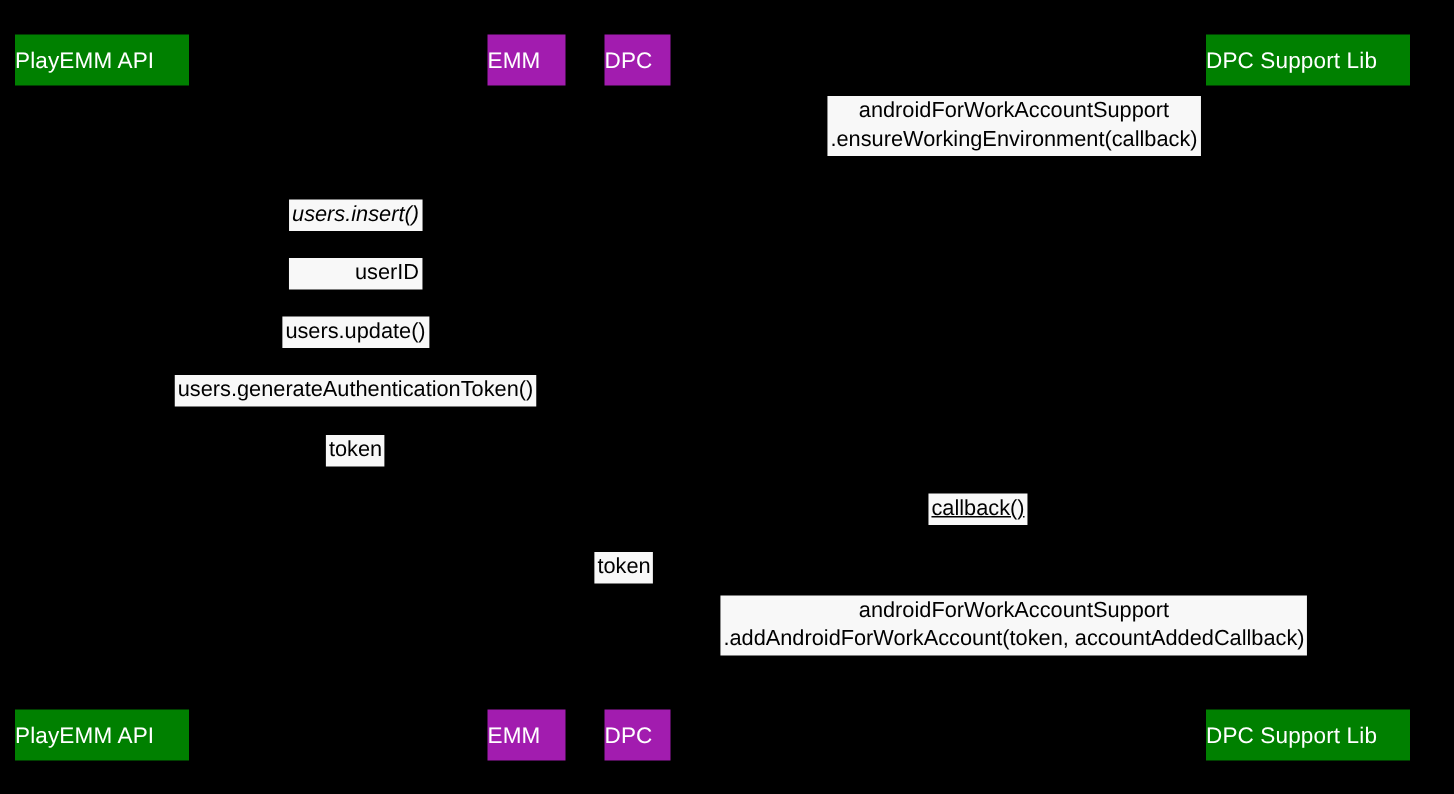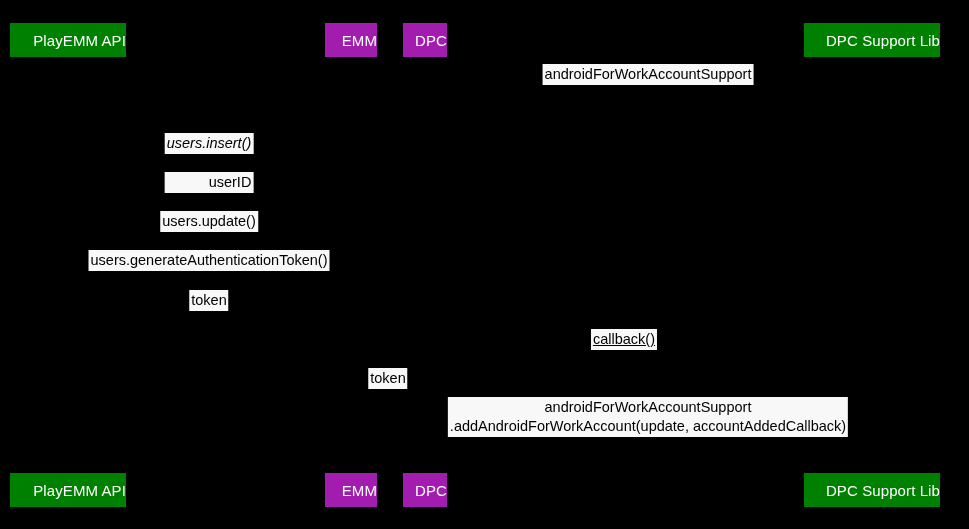--- a/index.html
+++ b/index.html
@@ -13,41 +13,42 @@
     height: 529px;
     background: #000000;
     overflow: hidden;
     font-family: "Liberation Sans", sans-serif;
   }
   .participant {
     position: absolute;
     box-sizing: border-box;
     display: flex;
     align-items: center;
-    justify-content: flex-end;
+    justify-content: flex-start;
     color: #ffffff;
     font-size: 15px;
     line-height: 1;
     white-space: nowrap;
     letter-spacing: 0.1px;
   }
   .participant.green { background: #008000; }
   .participant.blue  { background: #a21caf; }
 
   .msg-label {
     position: absolute;
     box-sizing: border-box;
     background: #f8f8f8;
     color: #000000;
     font-size: 14.5px;
     line-height: 19px;
     white-space: pre;
     text-align: center;
     padding: 1px 2px;
     transform: translateX(-50%);
+    margin-left: 28px;
   }
   .msg-label.two-line {
     font-size: 14.5px;
     line-height: 19px;
   }
   .msg-line-1, .msg-line-2 {
     display: block;
   }
 </style>
 </head>
@@ -76,23 +77,23 @@
         <span>EMM</span>
       </div>
       <div class="participant blue" style="left: 403px; top: 473px; width: 44px; height: 34px;">
         <span>DPC</span>
       </div>
       <div class="participant green" style="left: 804px; top: 473px; width: 136px; height: 34px;">
         <span>DPC Support Lib</span>
       </div>
     </div>
   <div id="messages">
-      <div class="msg-label two-line" style="left: 648px; top: 64px;"><span class="msg-line-1">androidForWorkAccountSupport</span></div>
+      <div class="msg-label two-line" style="left: 648px; top: 64px;"><span class="msg-line-1">androidForWorkAccountSupport</span><span class="msg-line-2">.ensureWorkingEnvironment(callback)</span></div>
       <div class="msg-label" style="left: 209px; top: 133px; font-style: italic;"><span class="msg-line-1">users.insert()</span></div>
       <div class="msg-label" style="left: 209px; top: 172px; padding-left: 44px;"><span class="msg-line-1">userID</span></div>
       <div class="msg-label" style="left: 209px; top: 211px;"><span class="msg-line-1">users.update()</span></div>
       <div class="msg-label" style="left: 209px; top: 250px;"><span class="msg-line-1">users.generateAuthenticationToken()</span></div>
       <div class="msg-label" style="left: 209px; top: 290px;"><span class="msg-line-1">token</span></div>
       <div class="msg-label" style="left: 624px; top: 329px; text-decoration: underline;"><span class="msg-line-1">callback()</span></div>
       <div class="msg-label" style="left: 388px; top: 368px;"><span class="msg-line-1">token</span></div>
-      <div class="msg-label two-line" style="left: 648px; top: 397px;"><span class="msg-line-1">androidForWorkAccountSupport</span><span class="msg-line-2">.addAndroidForWorkAccount(update, accountAddedCallback)</span></div>
+      <div class="msg-label two-line" style="left: 648px; top: 397px;"><span class="msg-line-1">androidForWorkAccountSupport</span><span class="msg-line-2">.addAndroidForWorkAccount(token, accountAddedCallback)</span></div>
     </div>
 </div>
 
 </body></html>

